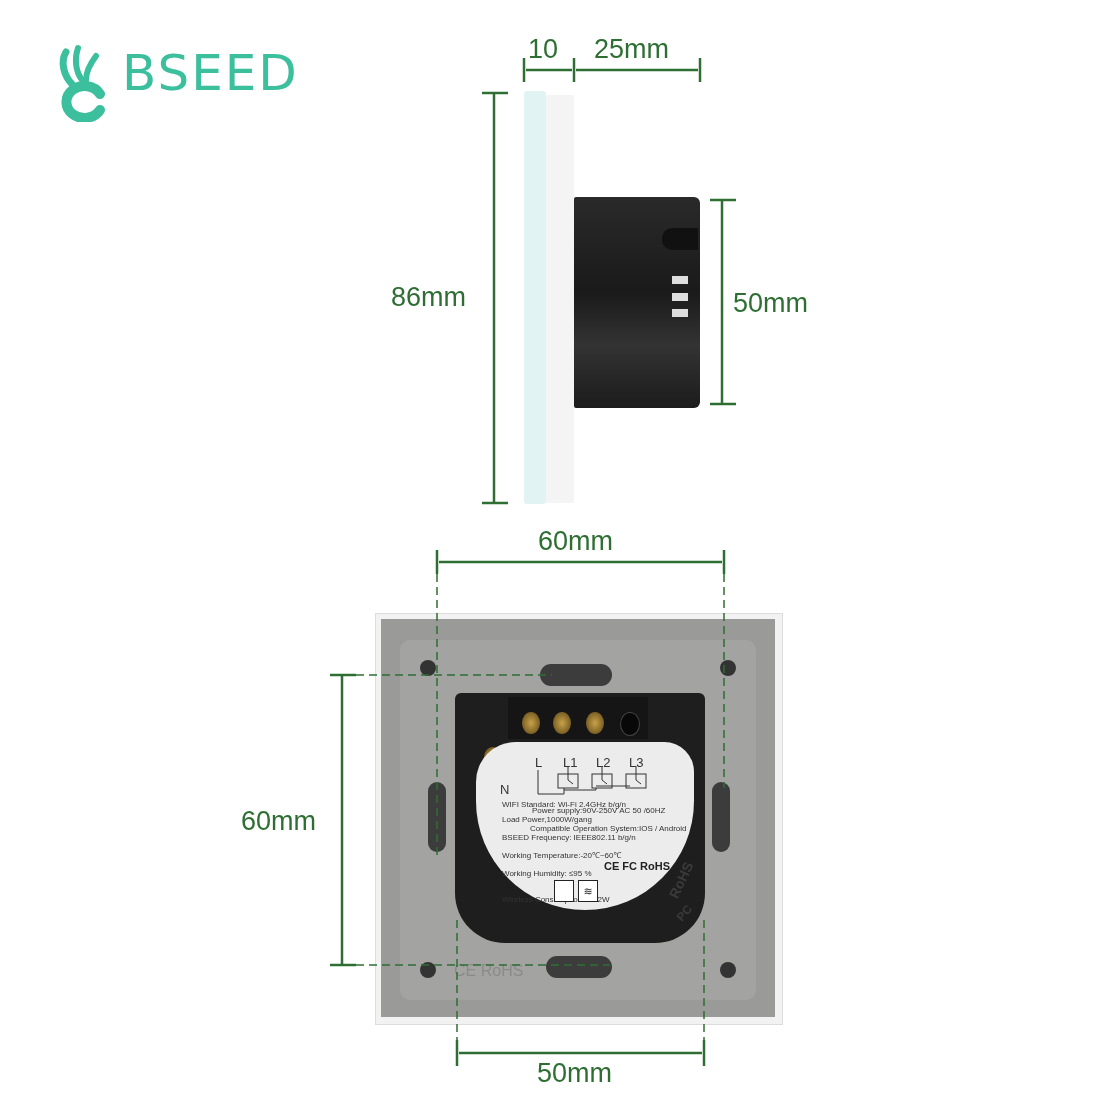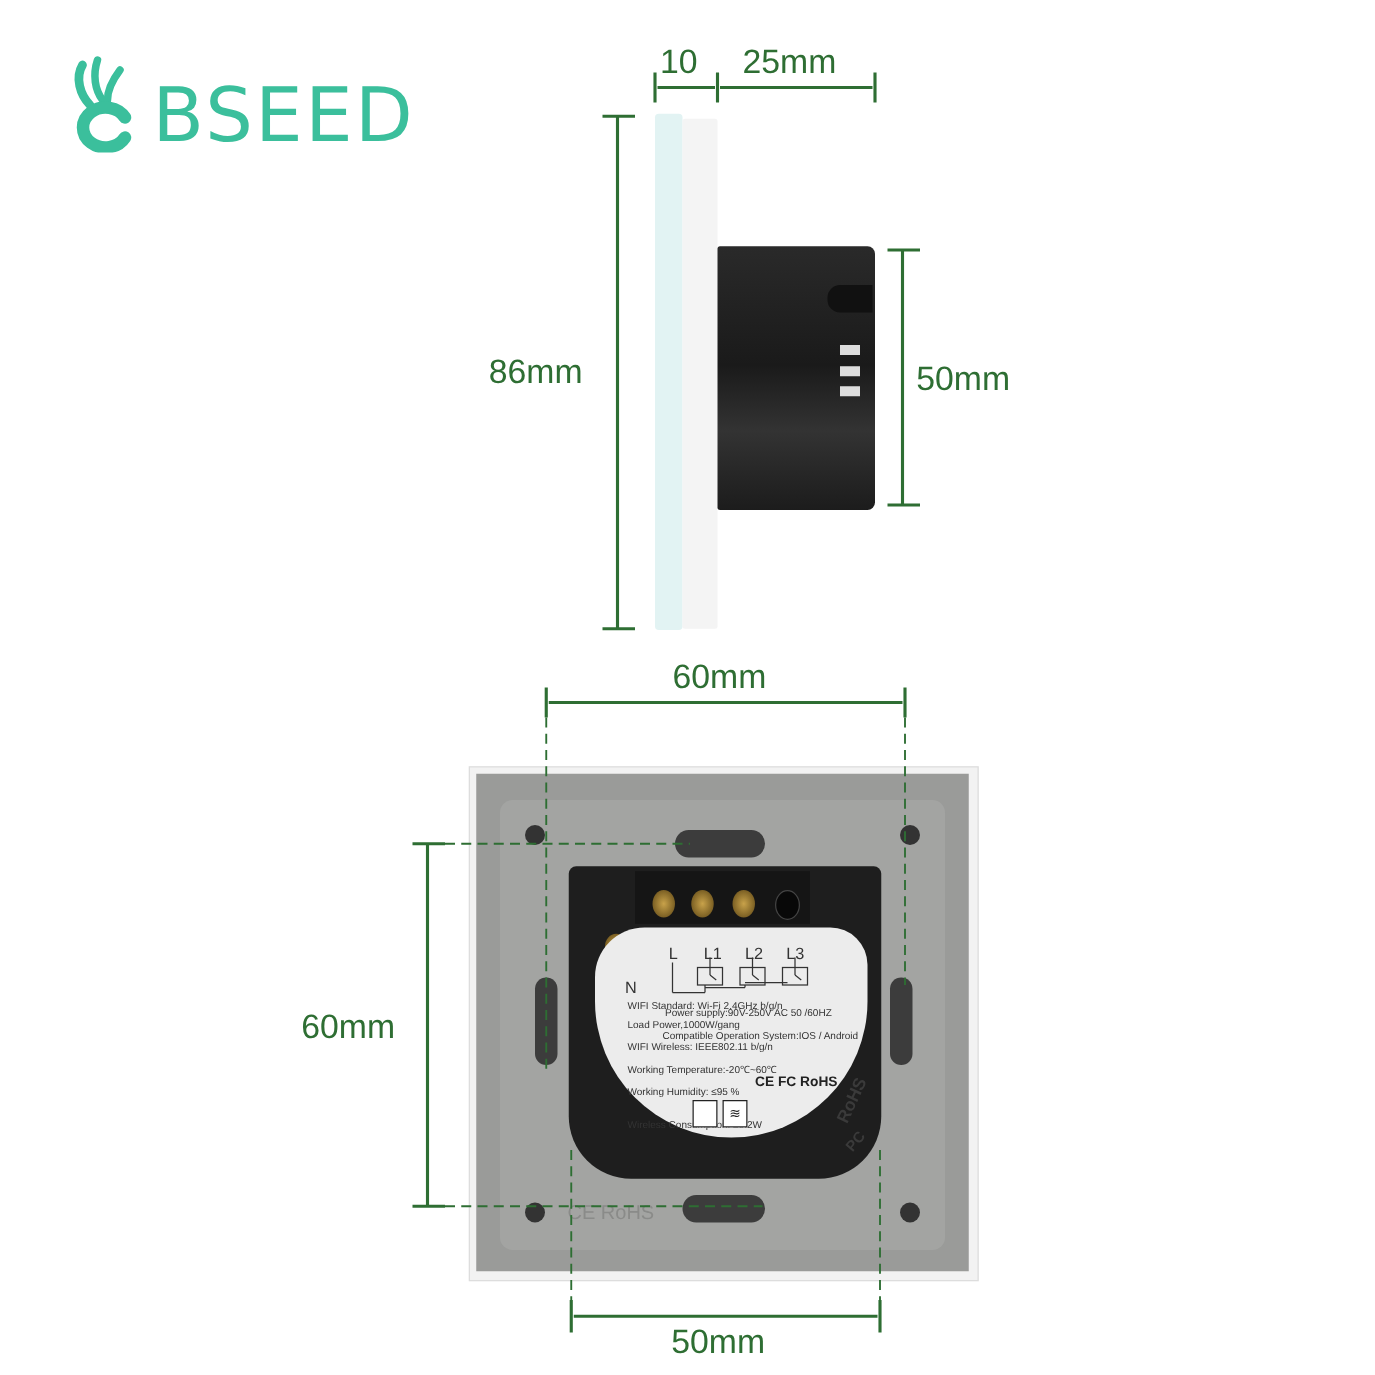--- a/index.html
+++ b/index.html
@@ -1,19 +1,19 @@
 <!DOCTYPE html>
 <html><head>
 <meta charset="utf-8">
 <style>
   html,body{margin:0;padding:0;background:#fff;}
   body{width:1100px;height:1100px;position:relative;overflow:hidden;font-family:"Liberation Sans",sans-serif;}
   .abs{position:absolute;}
   .dim-label{position:absolute;color:#2e6e33;font-size:27px;font-family:"Liberation Sans",sans-serif;white-space:nowrap;}
-  .logo-text{position:absolute;left:122px;top:58px;font-size:60px;font-weight:400;color:#3bbf9c;letter-spacing:2px;font-family:"DejaVu Sans",sans-serif;}
+  .logo-text{position:absolute;left:122px;top:44px;font-size:50px;font-weight:400;color:#3bbf9c;letter-spacing:2px;font-family:"DejaVu Sans",sans-serif;}
   .label-text{position:absolute;font-size:8px;color:#333;font-family:"Liberation Sans",sans-serif;white-space:nowrap;line-height:10px;}
   .term{position:absolute;font-size:13px;color:#333;font-family:"Liberation Sans",sans-serif;}
   .cert{position:absolute;font-size:11px;color:#222;font-weight:bold;font-family:"Liberation Sans",sans-serif;}
 </style>
 </head>
 <body>
 
 <div>
   <svg class="abs" style="left:56px;top:44px" width="62" height="78" viewBox="0 0 62 78">
     <path d="M10 8 C4 18 8 32 16 40" stroke="#3bbf9c" stroke-width="7" fill="none" stroke-linecap="round"></path>
@@ -109,21 +109,21 @@
   </svg>
   <div class="term" style="left:535px;top:755px;">L</div>
   <div class="term" style="left:563px;top:755px;">L1</div>
   <div class="term" style="left:596px;top:755px;">L2</div>
   <div class="term" style="left:629px;top:755px;">L3</div>
   <div class="term" style="left:500px;top:782px;">N</div>
 
   <div class="label-text" style="left:502px;top:806px;padding-left:30px;">Power supply:90V-250V AC  50 /60HZ</div>
   <div class="label-text" style="left:502px;top:815px;">Load Power,1000W/gang</div>
   <div class="label-text" style="left:502px;top:824px;margin-left:28px;">Compatible Operation System:IOS / Android</div>
-  <div class="label-text" style="left:502px;top:833px;">WIFI Wireless: IEEE802.11 b/g/n</div>
+  <div class="label-text" style="left:502px;top:833px;">BSEED Frequency: IEEE802.11 b/g/n</div>
   <div class="label-text" style="left:502px;top:800px;">WIFI Standard: Wi-Fi 2.4GHz b/g/n</div>
   <div class="label-text" style="left:502px;top:851px;">Working Temperature:-20℃~60℃</div>
   <div class="label-text" style="left:502px;top:895px;text-align:right;">Wireless Consumption: ≤0.2W</div>
   <div class="label-text" style="left:502px;top:869px;">Working Humidity: ≤95 %</div>
   <div class="cert" style="left:604px;top:860px;">CE FC RoHS</div>
 
   <div class="abs" style="left:554px;top:880px;width:18px;height:20px;border:1.5px solid #222;background:#fff;"></div>
   <div class="abs" style="left:578px;top:880px;width:18px;height:20px;border:1.5px solid #222;background:#fff;font-size:11px;text-align:center;line-height:20px;color:#222;">≋</div>
 
   <div class="cert" style="left:662px;top:872px;font-size:14px;color:#3a3a3a;transform:rotate(-65deg);">RoHS</div>

